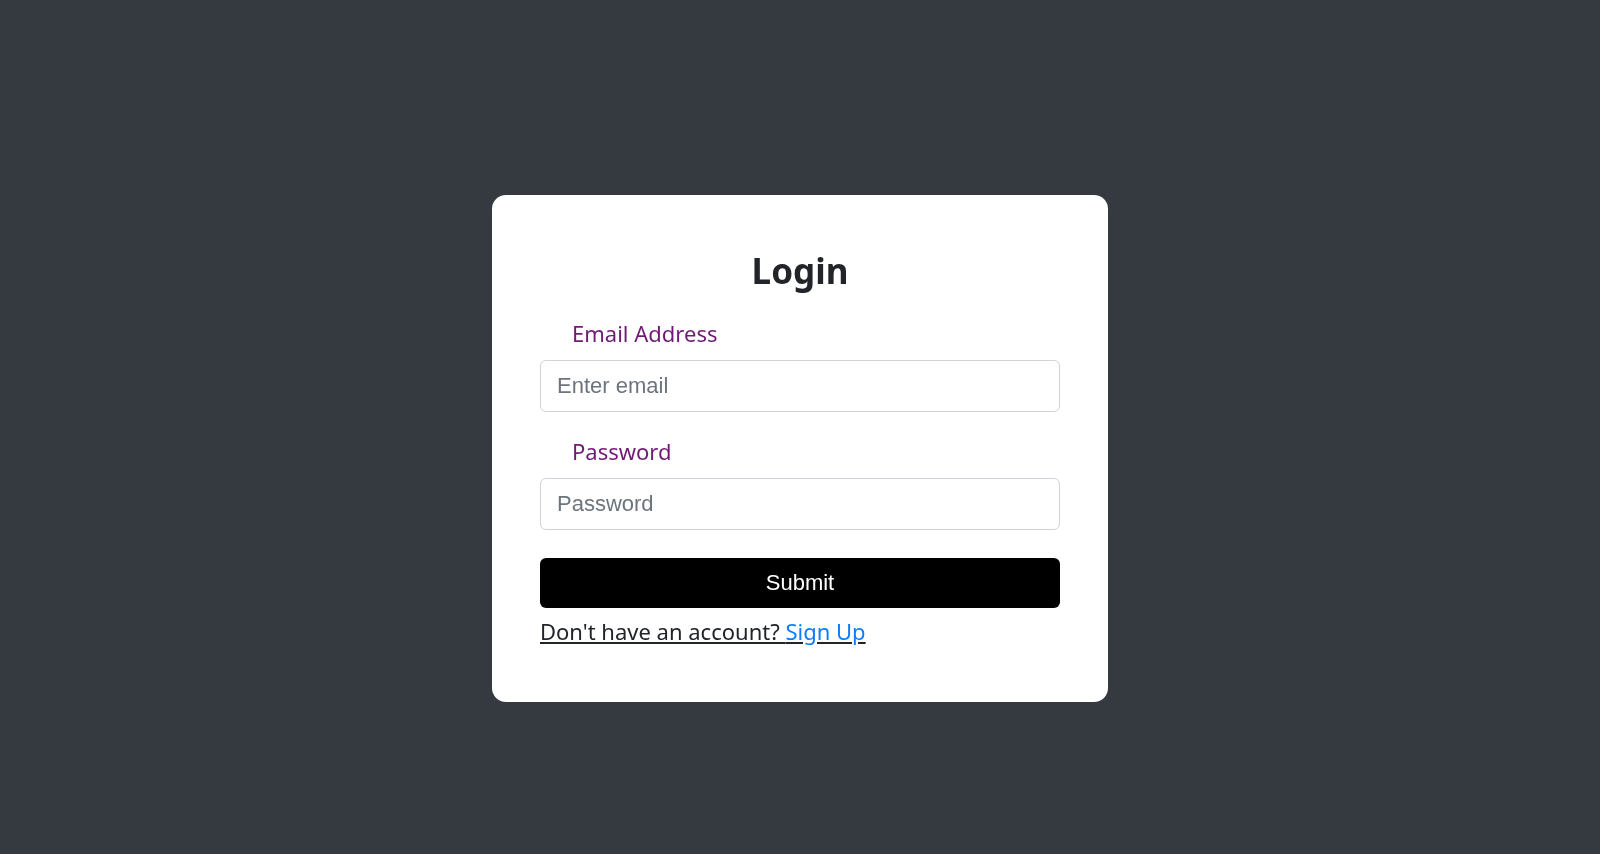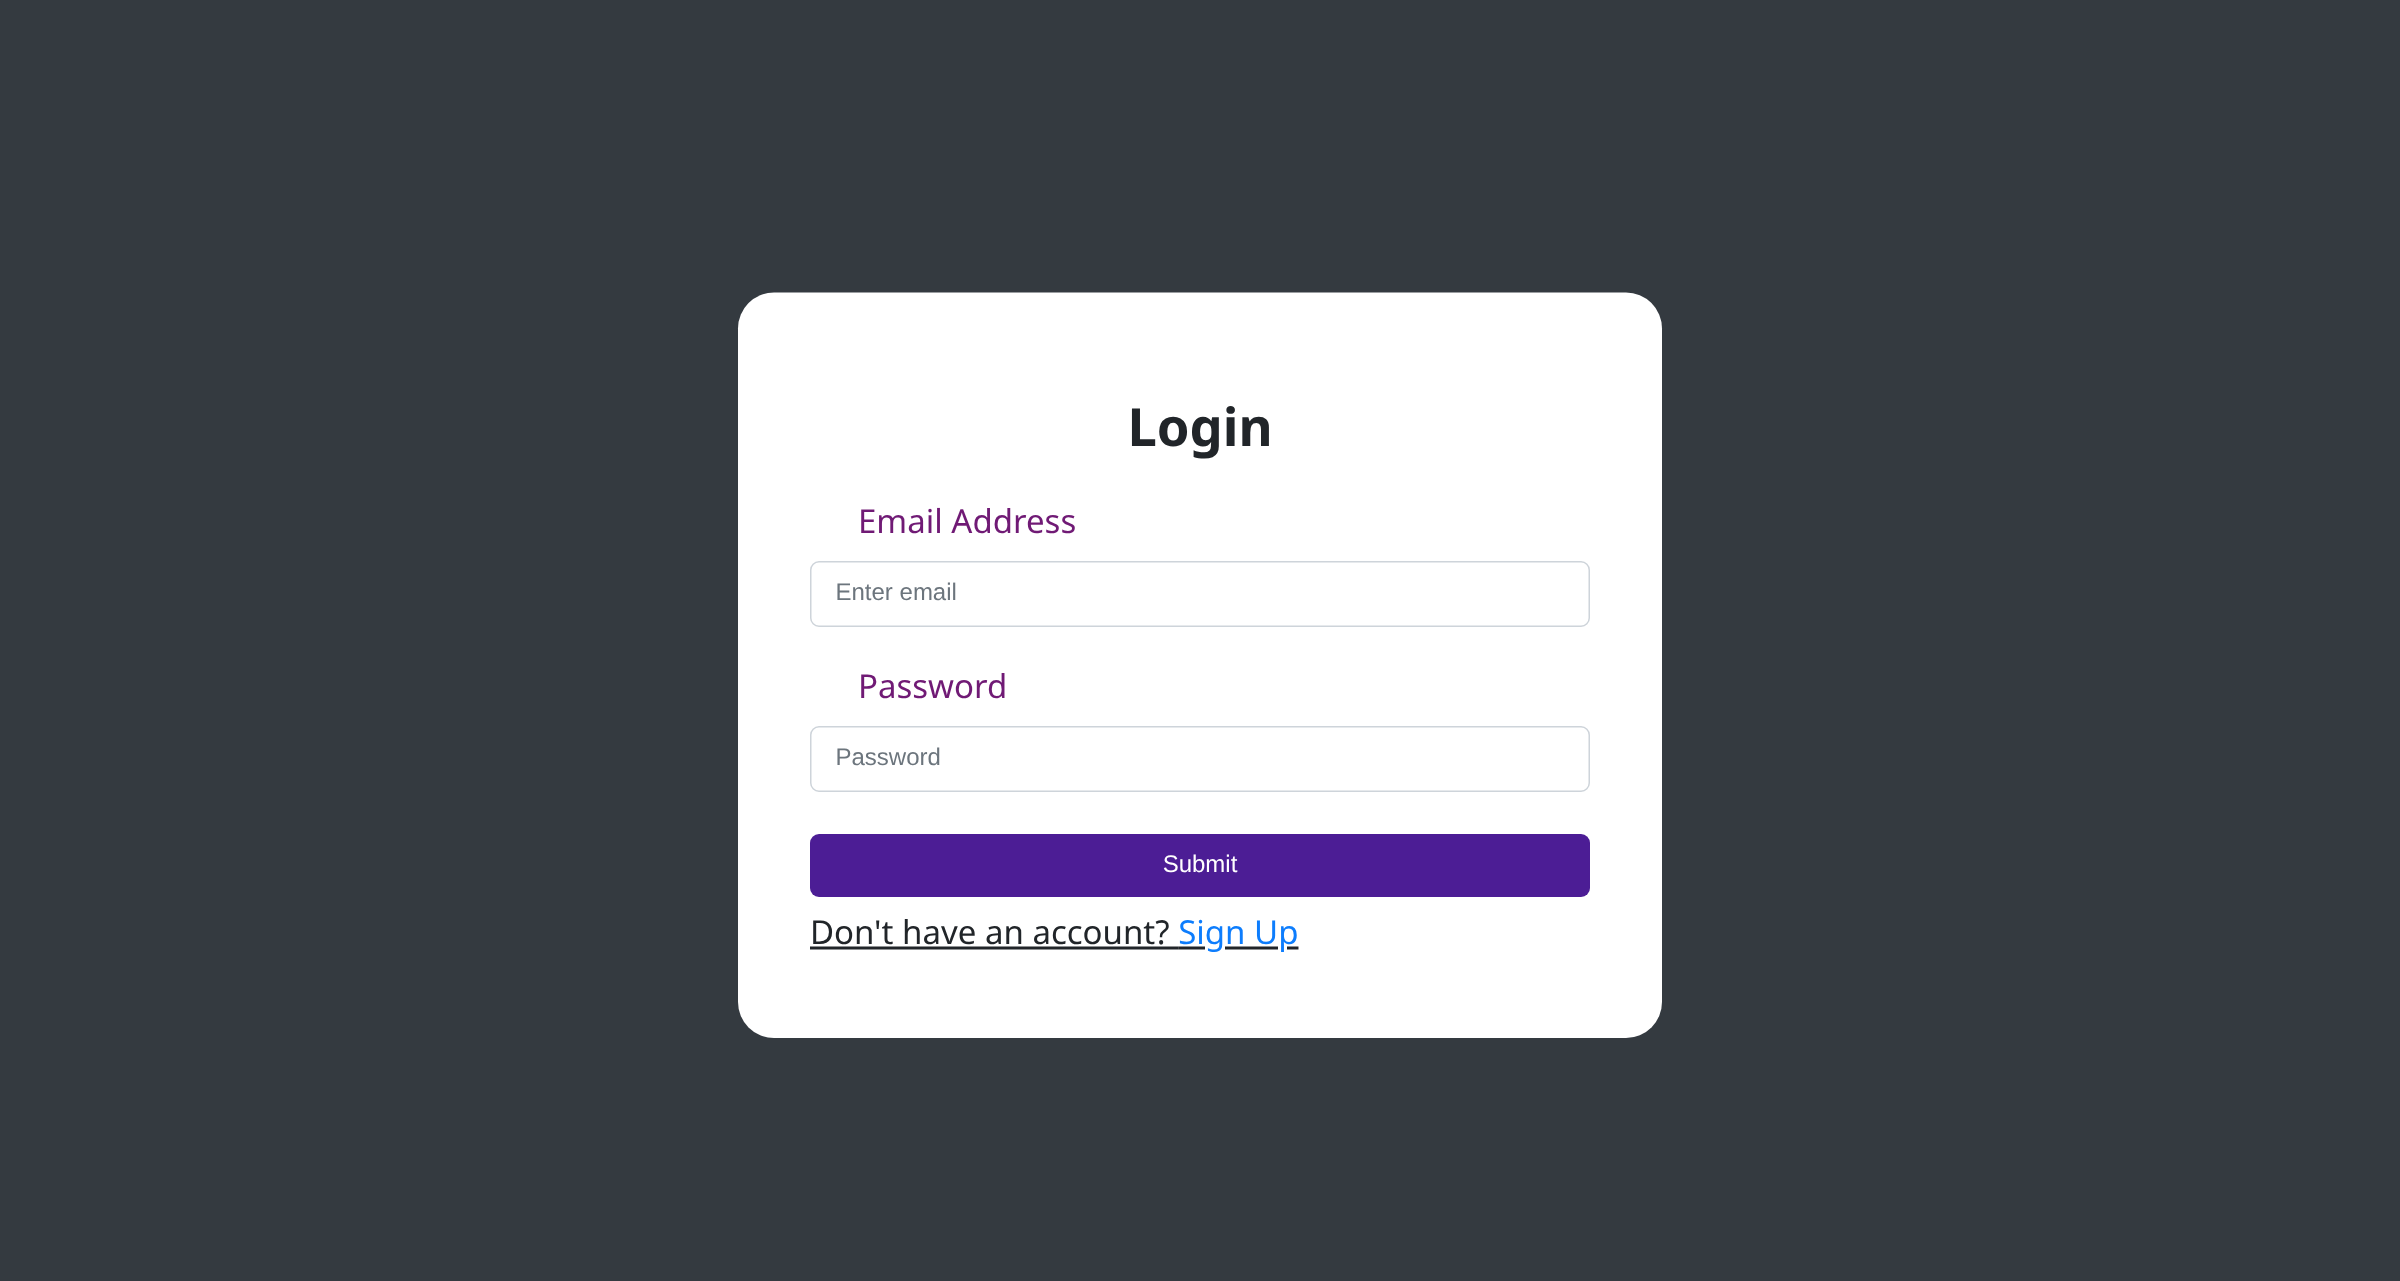--- a/index.html
+++ b/index.html
@@ -15,22 +15,22 @@
       height: 854px;
       display: flex;
       justify-content: center;
       align-items: flex-start;
       padding-top: 195px;
     }
 
     .login-card {
       background-color: #ffffff;
       width: 616px;
-      border-radius: 24px;
-      padding: 66px 48px 56px 48px;
+      border-radius: 14px;
+      padding: 52px 48px 56px 48px;
     }
 
     .login-title {
       font-size: 35px;
       font-weight: 700;
       text-align: center;
       color: #212529;
       margin-bottom: 24px;
     }
 
@@ -42,36 +42,36 @@
       display: block;
       font-size: 22px;
       color: #701a75;
       margin-bottom: 12px;
       margin-left: 32px;
     }
 
     .form-input {
       width: 100%;
       padding: 12px 16px;
-      font-size: 16px;
+      font-size: 22px;
       border: 1px solid #ced4da;
       border-radius: 6px;
       color: #212529;
       outline: none;
     }
 
     .form-input::placeholder {
       color: #6c757d;
     }
 
     .submit-button {
       width: 100%;
       padding: 12px 16px;
-      font-size: 16px;
-      background-color: #4c1d95;
+      font-size: 22px;
+      background-color: #000000;
       color: #ffffff;
       border: none;
       border-radius: 6px;
       cursor: pointer;
       margin-top: 4px;
       margin-bottom: 8px;
     }
 
     .signup-text {
       font-size: 22px;

